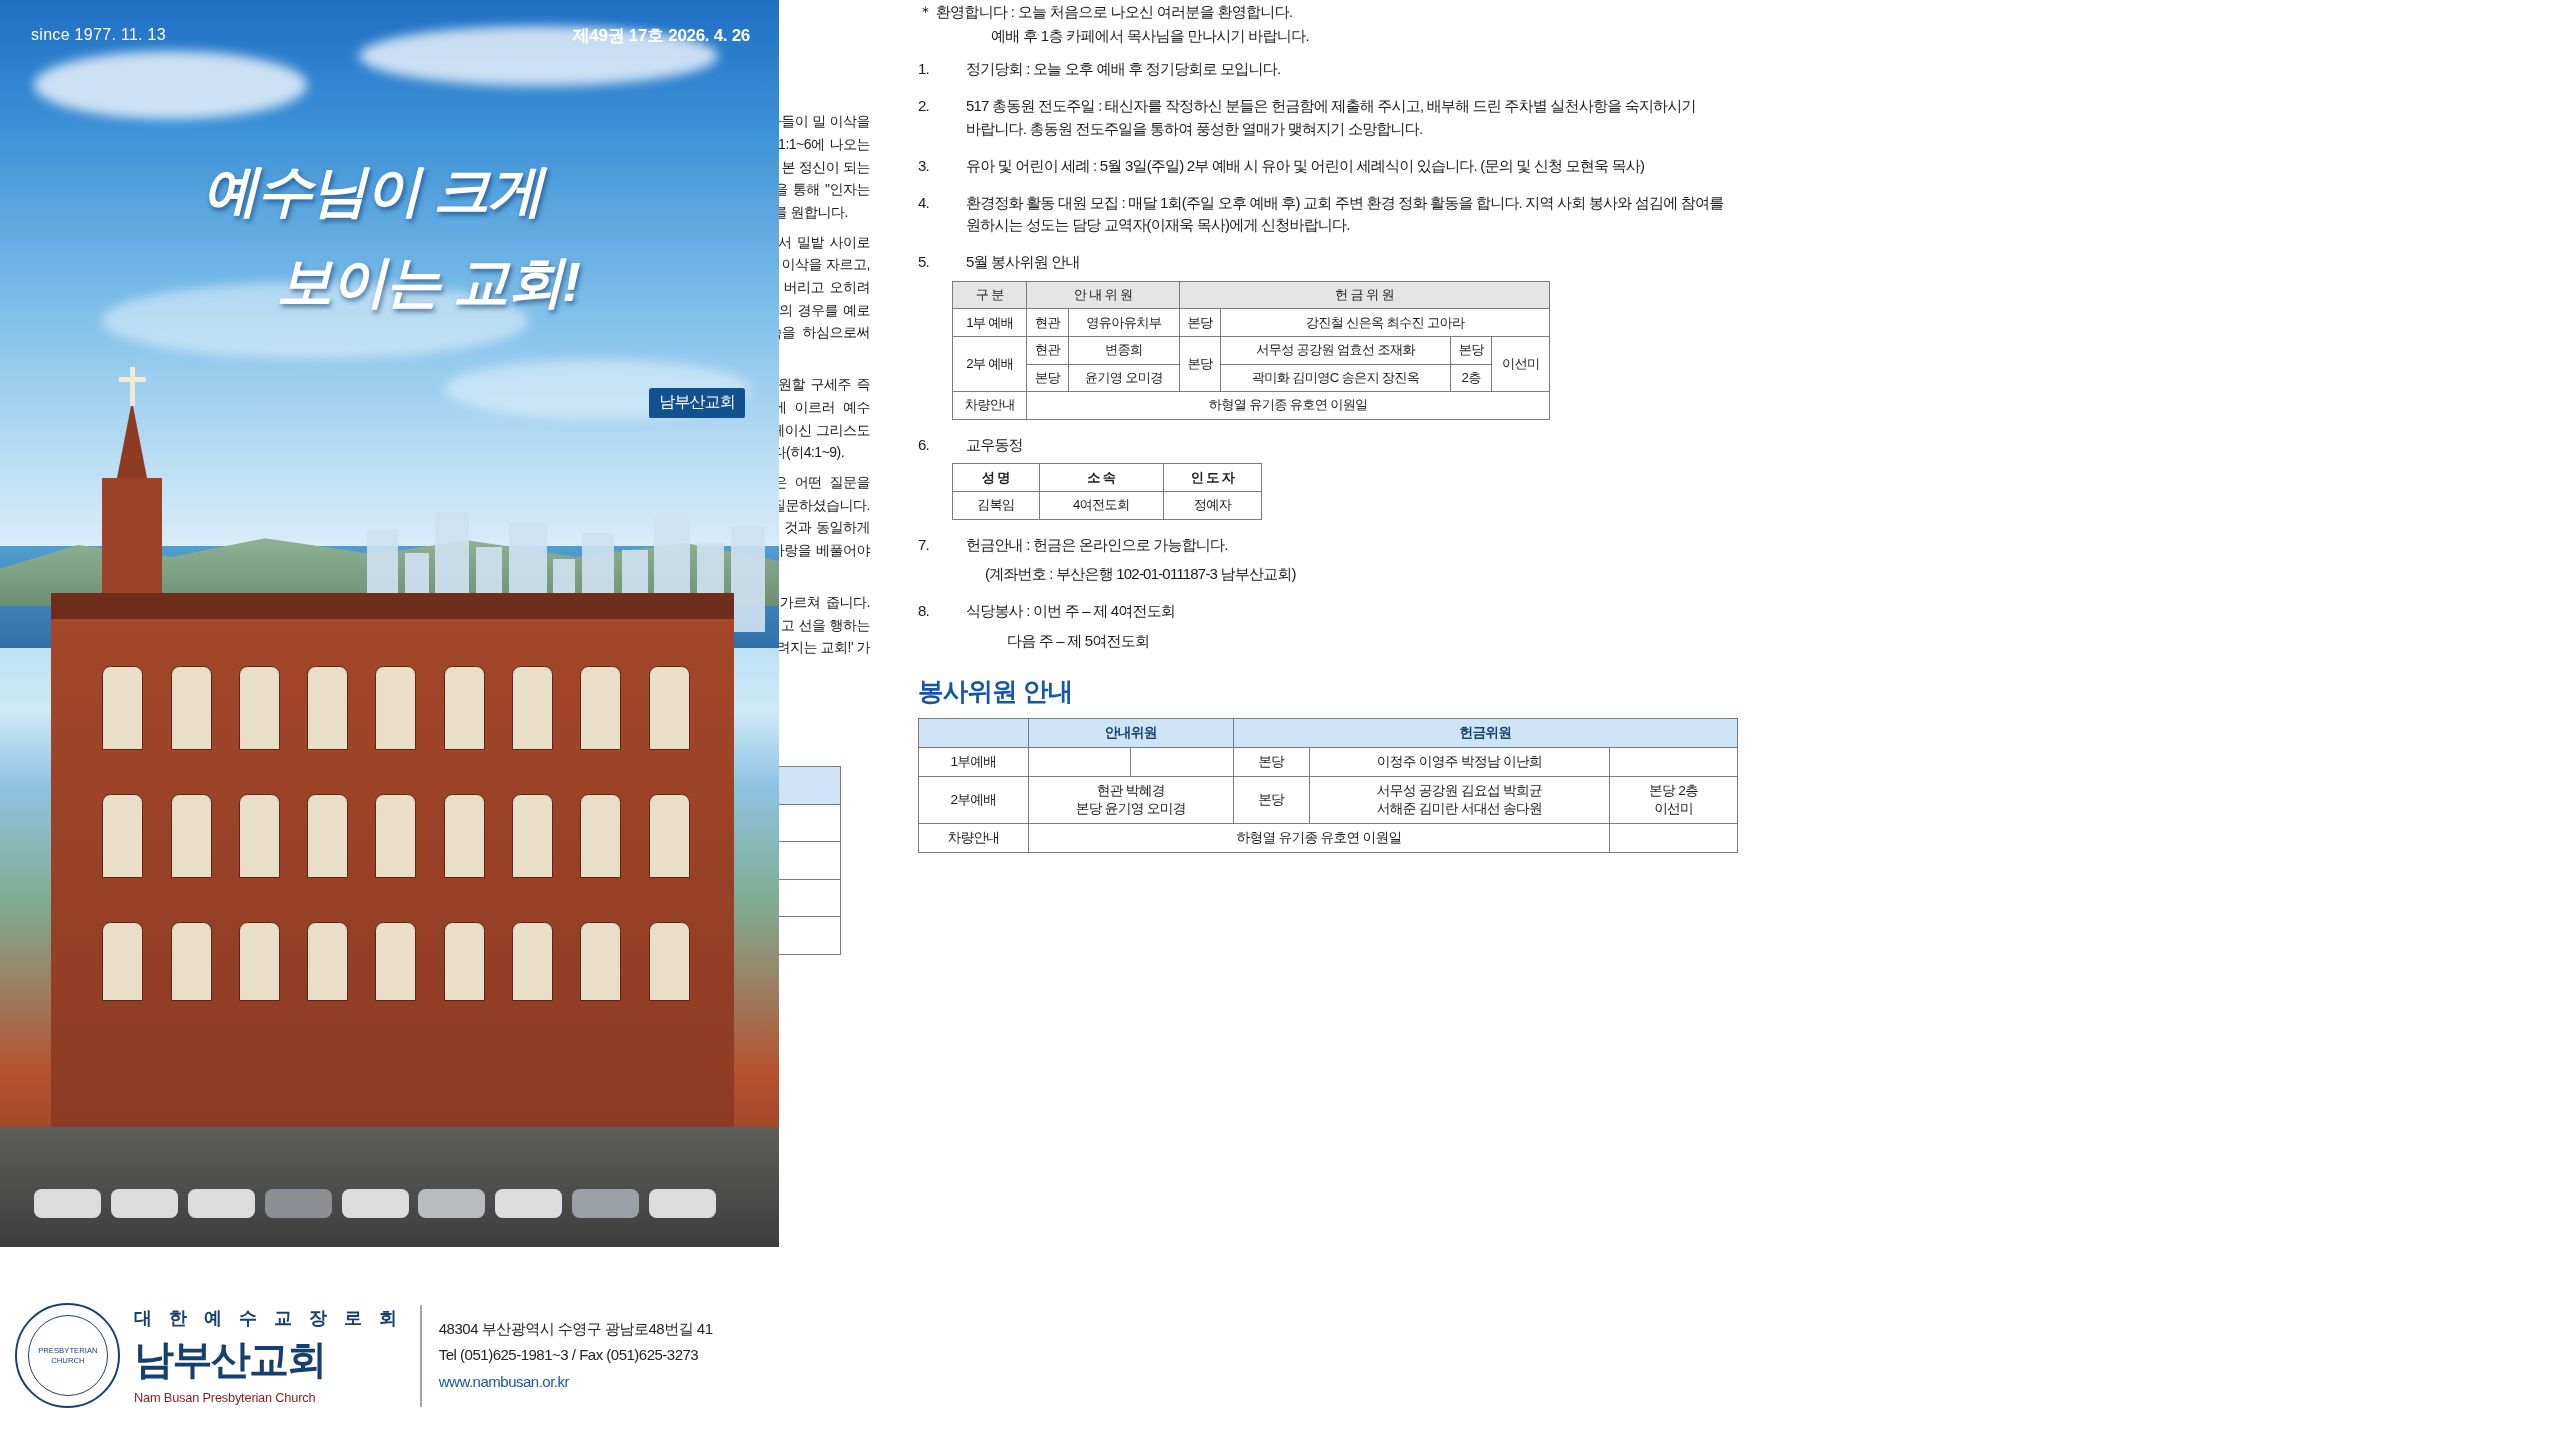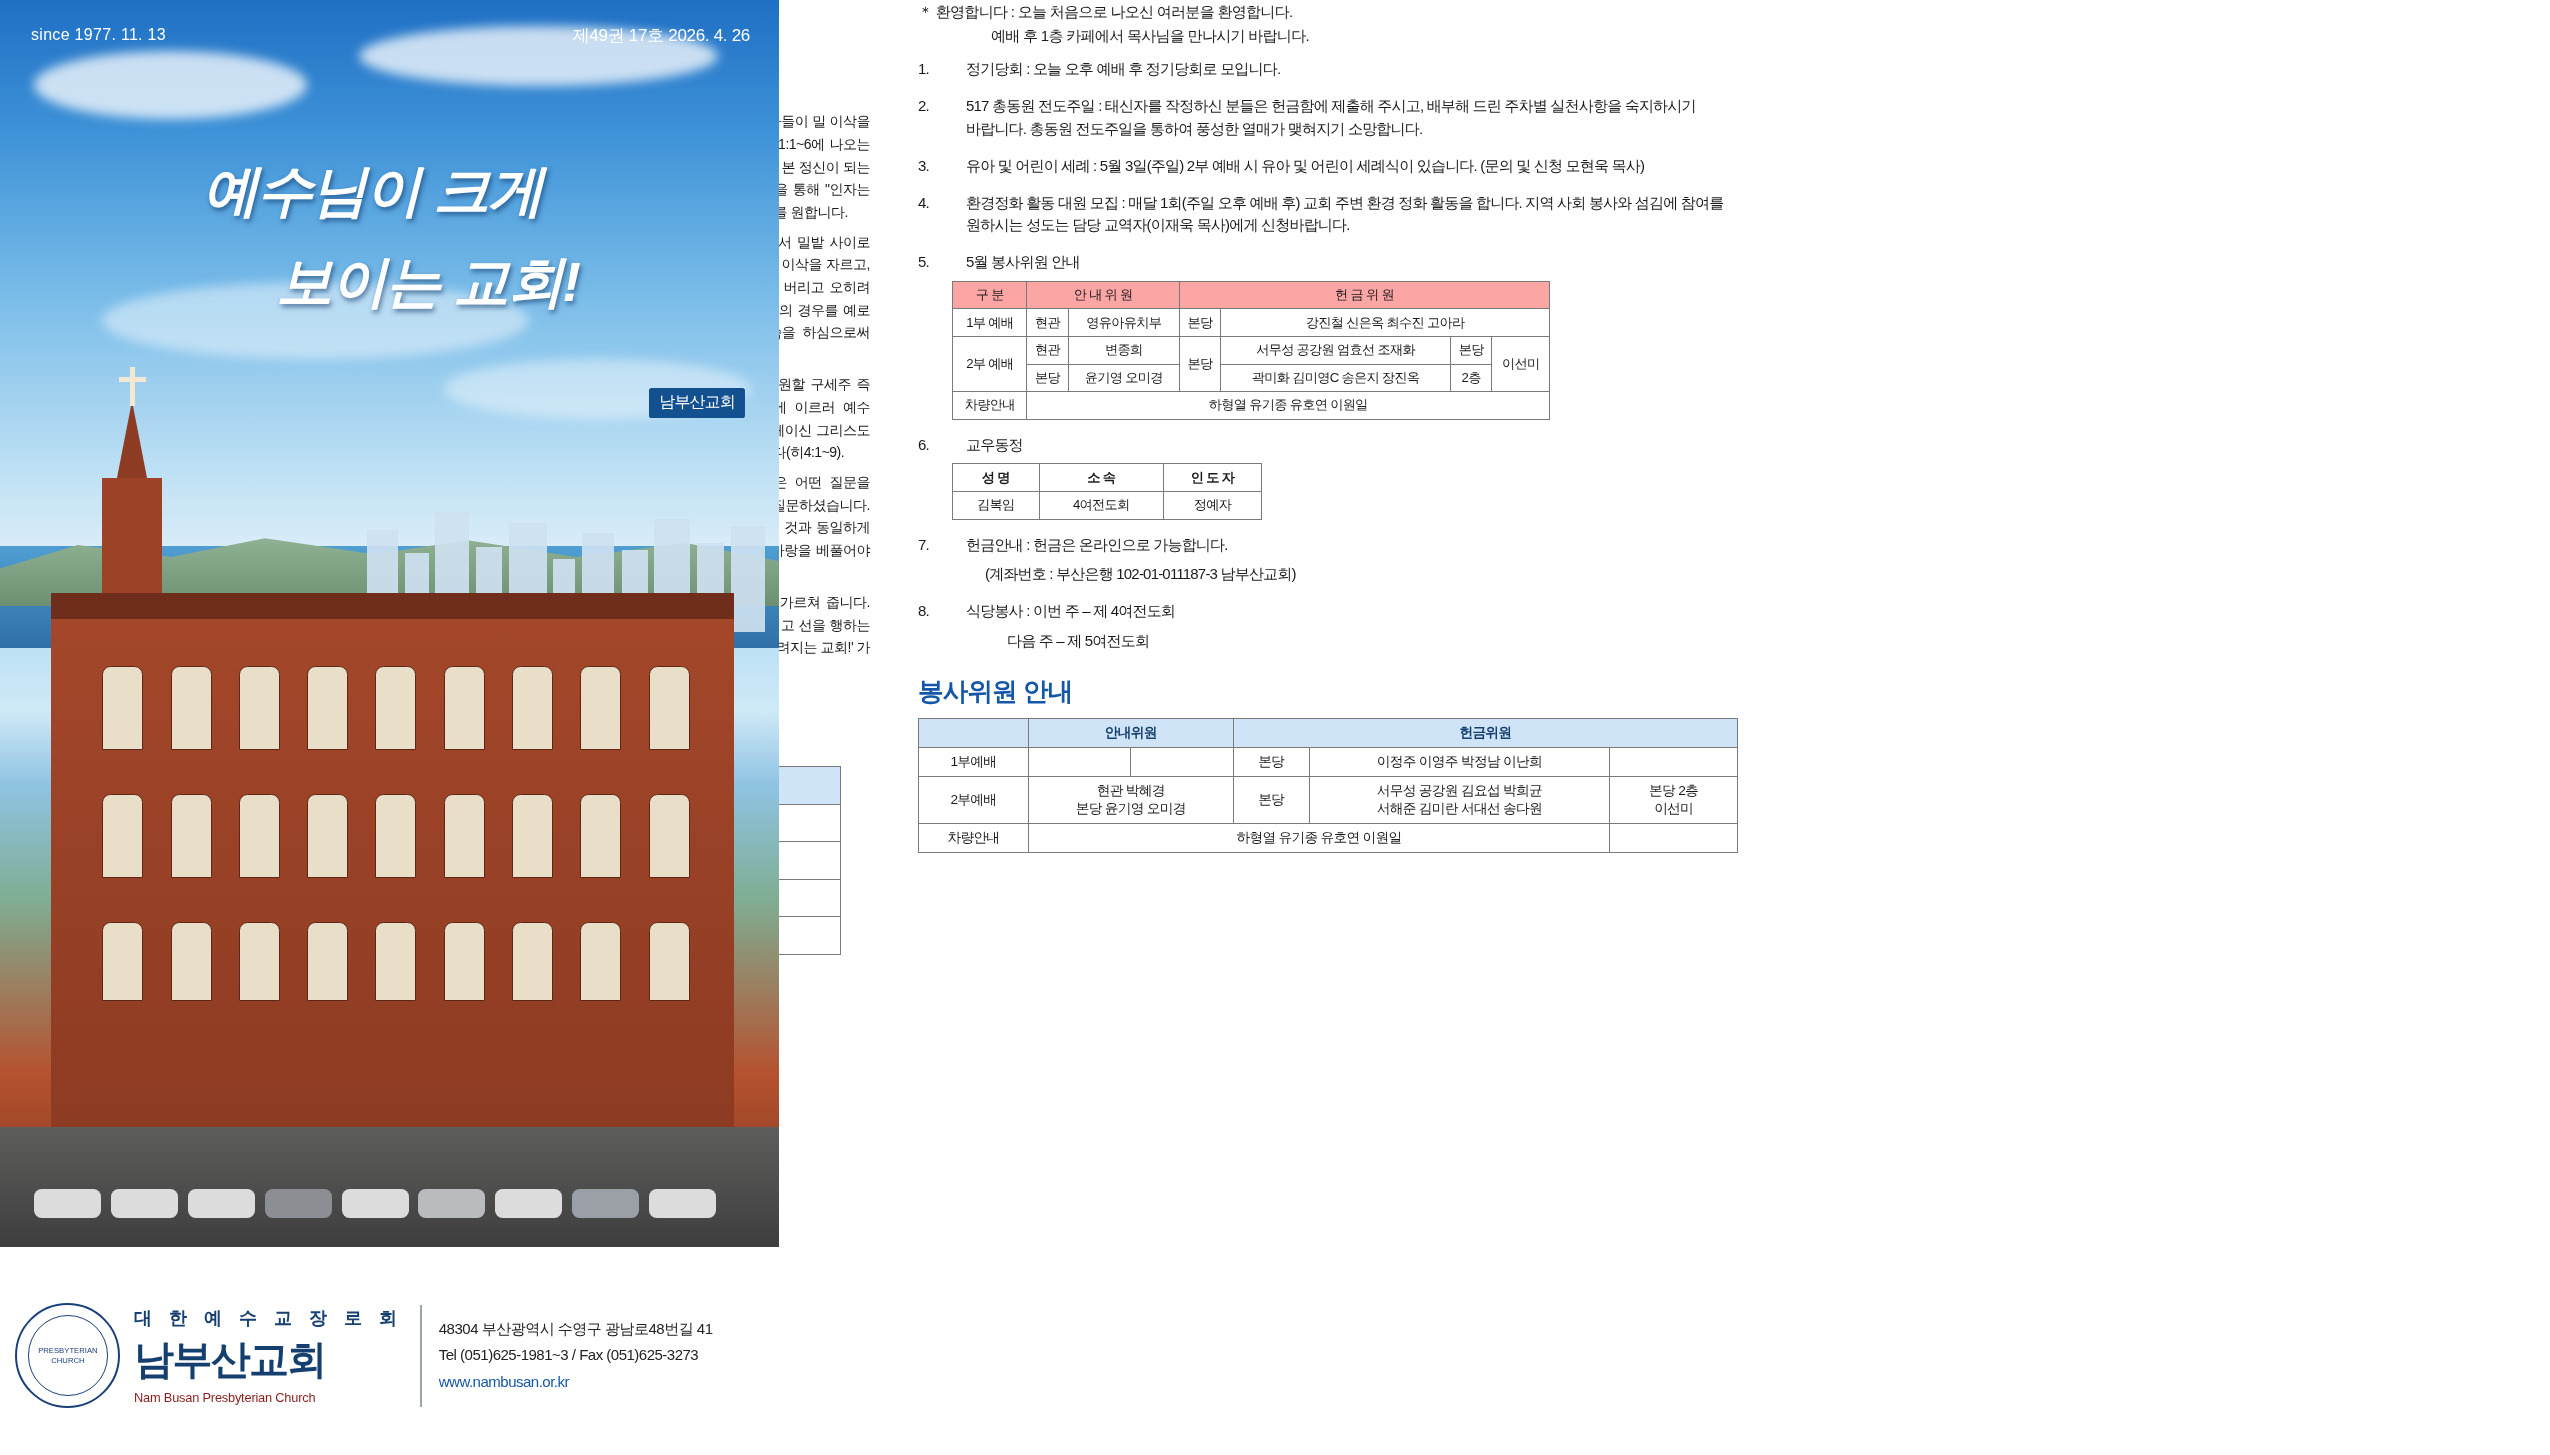--- a/index.html
+++ b/index.html
@@ -51,21 +51,21 @@
   .ann-star .ind{display:block;margin-left:73px;margin-top:5.1px;}
   ol.ann{list-style:none;margin:12px 0 0 0;padding:0;}
   ol.ann>li{
     font-size:15px;line-height:1.5;margin-bottom:14.5px;letter-spacing:-0.8px;
     padding-left:29px;position:relative;word-break:keep-all;
   }
   ol.ann>li .num{position:absolute;left:0;top:0;}
   ol.ann>li .cont{display:block;margin-left:19px;}
   .mini-tbl{margin:6.8px 0 5.1px 5.1px;width:598px;font-size:13.2px;}
   .mini-tbl td,.mini-tbl th{border:0.9px solid #7a7a7a;padding:3.4px 2.6px;text-align:center;letter-spacing:-0.7px;}
-  .mini-tbl th{background:#fca5a5;font-weight:normal;}
+  .mini-tbl th{background:#e5e5e5;font-weight:normal;}
   .gyo-tbl{margin:6.8px 0 5.1px 5.1px;width:310px;font-size:13.2px;}
   .gyo-tbl td,.gyo-tbl th{border:0.9px solid #7a7a7a;padding:3.4px 2.6px;text-align:center;letter-spacing:-0.7px;}
 
   
   .vol-wrap{margin-top:8.5px;}
   .vol{width:100%;font-size:13.7px;}
   .vol th,.vol td{border:0.9px solid #7a7a7a;padding:5.1px 3.4px;text-align:center;letter-spacing:-0.7px;}
   .vol th{background:#cfe4f6;font-weight:bold;color:#16406f;}
 
   
@@ -95,21 +95,21 @@
   .ground{position:absolute;left:0;bottom:0;width:100%;height:120px;background:linear-gradient(#5d5e5c,#3d3e3d);}
   .car{position:absolute;bottom:29px;width:67px;height:29px;background:#dcdcdc;border-radius:7.7px;}
   .church-sign{
     position:absolute;right:34px;top:388px;background:#12508f;color:#fff;
     font-size:16px;padding:4.3px 10.2px;border-radius:2.6px;letter-spacing:-0.9px;
   }
   .since{
     position:absolute;left:31px;top:25.6px;color:#ffffff;font-size:16px;letter-spacing:0.3px;
   }
   .issue{
-    position:absolute;right:29px;top:24px;color:#ffffff;font-size:17px;letter-spacing:-0.3px;
+    position:absolute;right:29px;top:24px;color:#ffffff;font-size:17px;letter-spacing:-0.3px;font-weight:bold;
   }
   .slogan{
     position:absolute;left:0;top:154px;width:100%;text-align:center;
     color:#ffffff;font-weight:bold;font-style:italic;letter-spacing:-1.7px;
     text-shadow:1.7px 2.6px 5.1px rgba(0,40,90,.55);
   }
   .slogan .l1{font-size:56px;display:block;margin-right:34px;}
   .slogan .l2{font-size:56px;display:block;margin-top:15.4px;margin-left:77px;}
 
   .footer{

